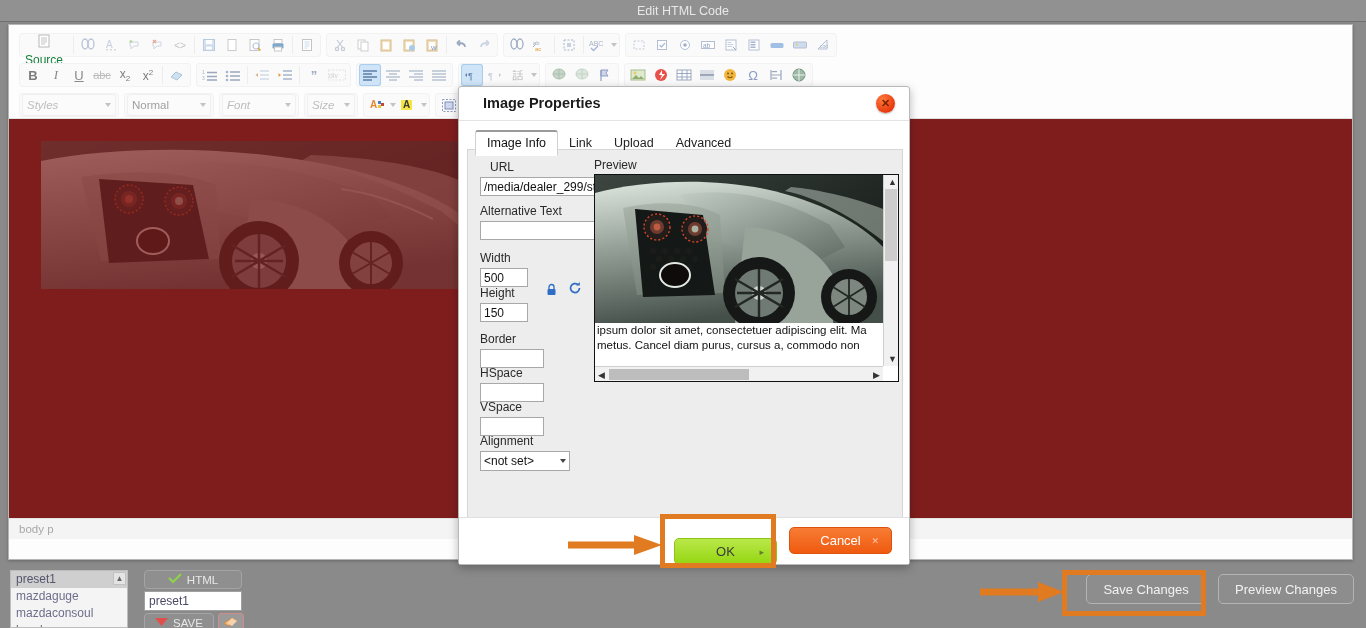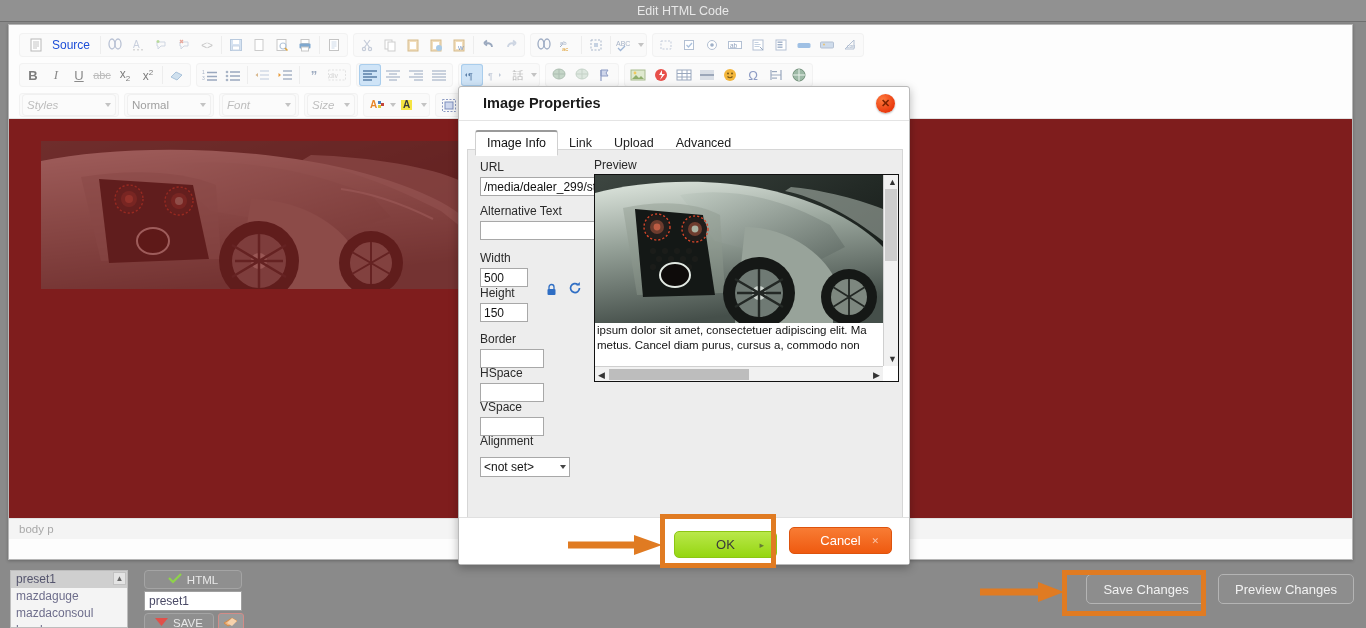--- a/index.html
+++ b/index.html
@@ -40,21 +40,21 @@
   .tbtn {
     width: 22px; height: 22px; display: flex; align-items: center;
     justify-content: center; border-radius: 3px; position: relative;
     font-size: 12px; color: #9aa6bb;
   }
   .tbtn.active { background: #cfe4f7; box-shadow: inset 0 0 0 1px #a9cdec; }
   .tbtn svg { display: block; }
   .tbtn .car { opacity: .55; }
   .src-btn {
     display: flex; align-items: center; gap: 5px; height: 22px;
-    padding: 0 7px 0 3px; font-size: 12px; color: #1d4ed8;
+    padding: 0 7px 0 3px; font-size: 12px; color: #15803d; flex-direction: column;
   }
   .sep { width: 1px; height: 18px; background: #ededed; margin: 0 2px; }
   .arrowdn {
     width: 0; height: 0; border-left: 3px solid transparent;
     border-right: 3px solid transparent; border-top: 4px solid #c3c3c3;
     margin-left: 1px;
   }
   .combo {
     height: 22px; min-width: 74px; display: flex; align-items: center;
     justify-content: space-between; background: #fbfbfb;
@@ -155,21 +155,21 @@
     background: #f1f1f1; border-top: 1px solid #cfcfcf;
   }
   .hthumb { position: absolute; top: 2px; left: 14px; width: 140px; height: 11px; background: #bdbdbd; }
   .sarrow { position: absolute; font-size: 9px; color: #333; }
 
   .modal-foot {
     position: absolute; left: 0; bottom: 0; width: 100%; height: 47px;
     border-top: 1px solid #e0e0e0; background: #fff;
   }
   .btn-ok {
-    position: absolute; left: 215px; top: 13px; width: 103px; height: 27px;
+    position: absolute; left: 215px; top: 20px; width: 103px; height: 27px;
     background: linear-gradient(#b9e84a, #95d611);
     border: 1px solid #8cc613; border-radius: 5px;
     color: #3a3a3a; font-size: 13px;
     display: flex; align-items: center; justify-content: center;
   }
   .btn-cancel {
     position: absolute; left: 330px; top: 9px; width: 103px; height: 27px;
     background: linear-gradient(#f87c34, #ef5a10);
     border: 1px solid #dd530d; border-radius: 5px;
     color: #fff; font-size: 13px;
@@ -797,21 +797,21 @@
 
     <div class="tabs">
       <div class="tab sel">Image Info</div>
       <div class="tab">Link</div>
       <div class="tab">Upload</div>
       <div class="tab">Advanced</div>
     </div>
 
     <div class="tab-panel">
 
-      <div style="position:absolute;left:12px;top:10px;" class="lbl">URL</div>
+      <div style="position:absolute;left:22px;top:10px;" class="lbl">URL</div>
       <input class="txt" style="position: absolute; left: 12px; top: 27px; width: 296px;" value="/media/dealer_299/storage/images/logo1.jpg">
       <div class="browse-btn" style="position:absolute;left:316px;top:24px;">Browse Server</div>
 
       <div style="position:absolute;left:12px;top:54px;" class="lbl">Alternative Text</div>
       <input class="txt" style="position: absolute; left: 12px; top: 71px; width: 411px;" value="">
 
       <div style="position:absolute;left:12px;top:101px;" class="lbl">Width</div>
       <input class="txt" style="position: absolute; left: 12px; top: 118px; width: 48px;" value="500">
 
       <div style="position:absolute;left:12px;top:136px;" class="lbl">Height</div>
@@ -833,21 +833,21 @@
       <div style="position:absolute;left:12px;top:182px;" class="lbl">Border</div>
       <input class="txt" style="position: absolute; left: 12px; top: 199px; width: 64px;" value="">
 
       <div style="position:absolute;left:12px;top:216px;" class="lbl">HSpace</div>
       <input class="txt" style="position: absolute; left: 12px; top: 233px; width: 64px;" value="">
 
       <div style="position:absolute;left:12px;top:250px;" class="lbl">VSpace</div>
       <input class="txt" style="position: absolute; left: 12px; top: 267px; width: 64px;" value="">
 
       <div style="position:absolute;left:12px;top:284px;" class="lbl">Alignment</div>
-      <div class="selectbox" style="position:absolute;left:12px;top:301px;margin-top:6px;">
+      <div class="selectbox" style="position:absolute;left:12px;top:301px;">
         <span>&lt;not set&gt;</span>
         <span class="arrowdn" style="border-top-color:#444;"></span>
       </div>
 
       <div style="position:absolute;left:126px;top:8px;" class="lbl">Preview</div>
       <div class="preview-box">
         <div class="pv-img">
           <div class="car-art">
             <svg viewBox="0 0 288 148" preserveAspectRatio="none">
               <defs>

